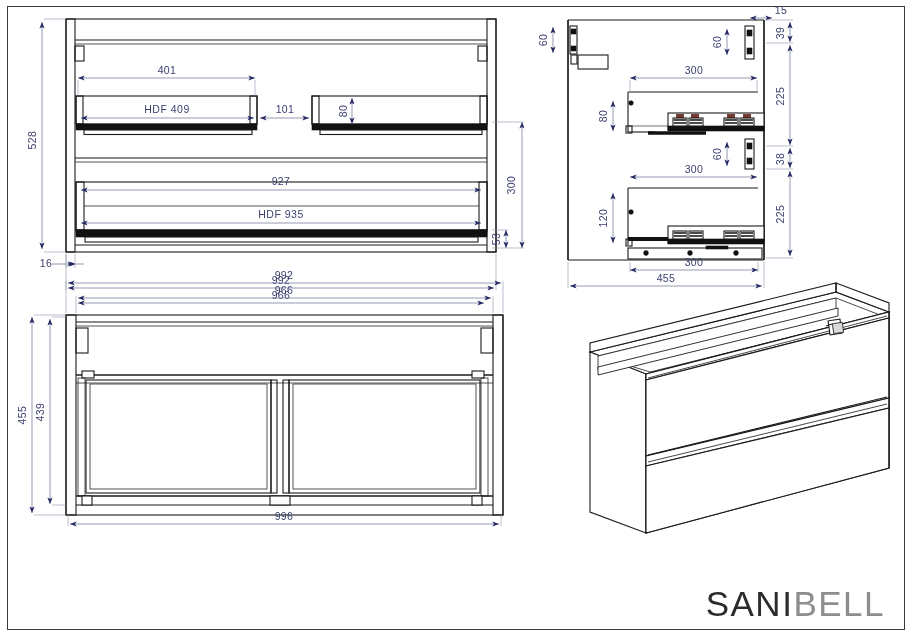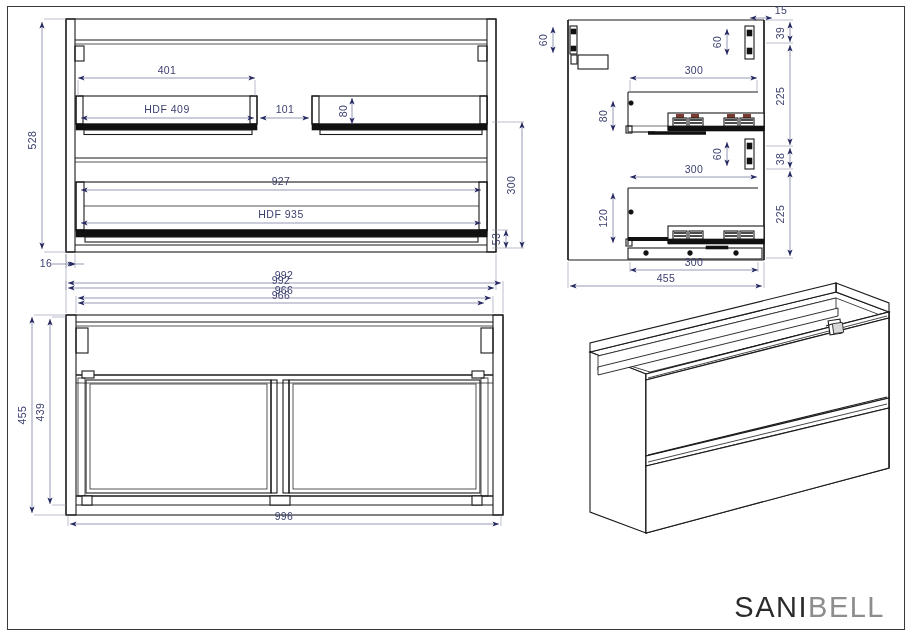--- a/index.html
+++ b/index.html
@@ -33,21 +33,21 @@
     top: 0;
     width: 913px;
     height: 638px;
     overflow: visible;
   }
   .logo {
     position: absolute;
     right: 28px;
     bottom: 14px;
     font-family: "Liberation Sans", sans-serif;
-    font-size: 29px;
+    font-size: 35px;
     letter-spacing: 1.5px;
     white-space: nowrap;
     margin-top: 28px;
   }
   .logo .sani { color: #2b2b2b; }
   .logo .bell { color: #8d8d8d; }
 
   
   text.dim {
     font-family: "Liberation Sans", sans-serif;

